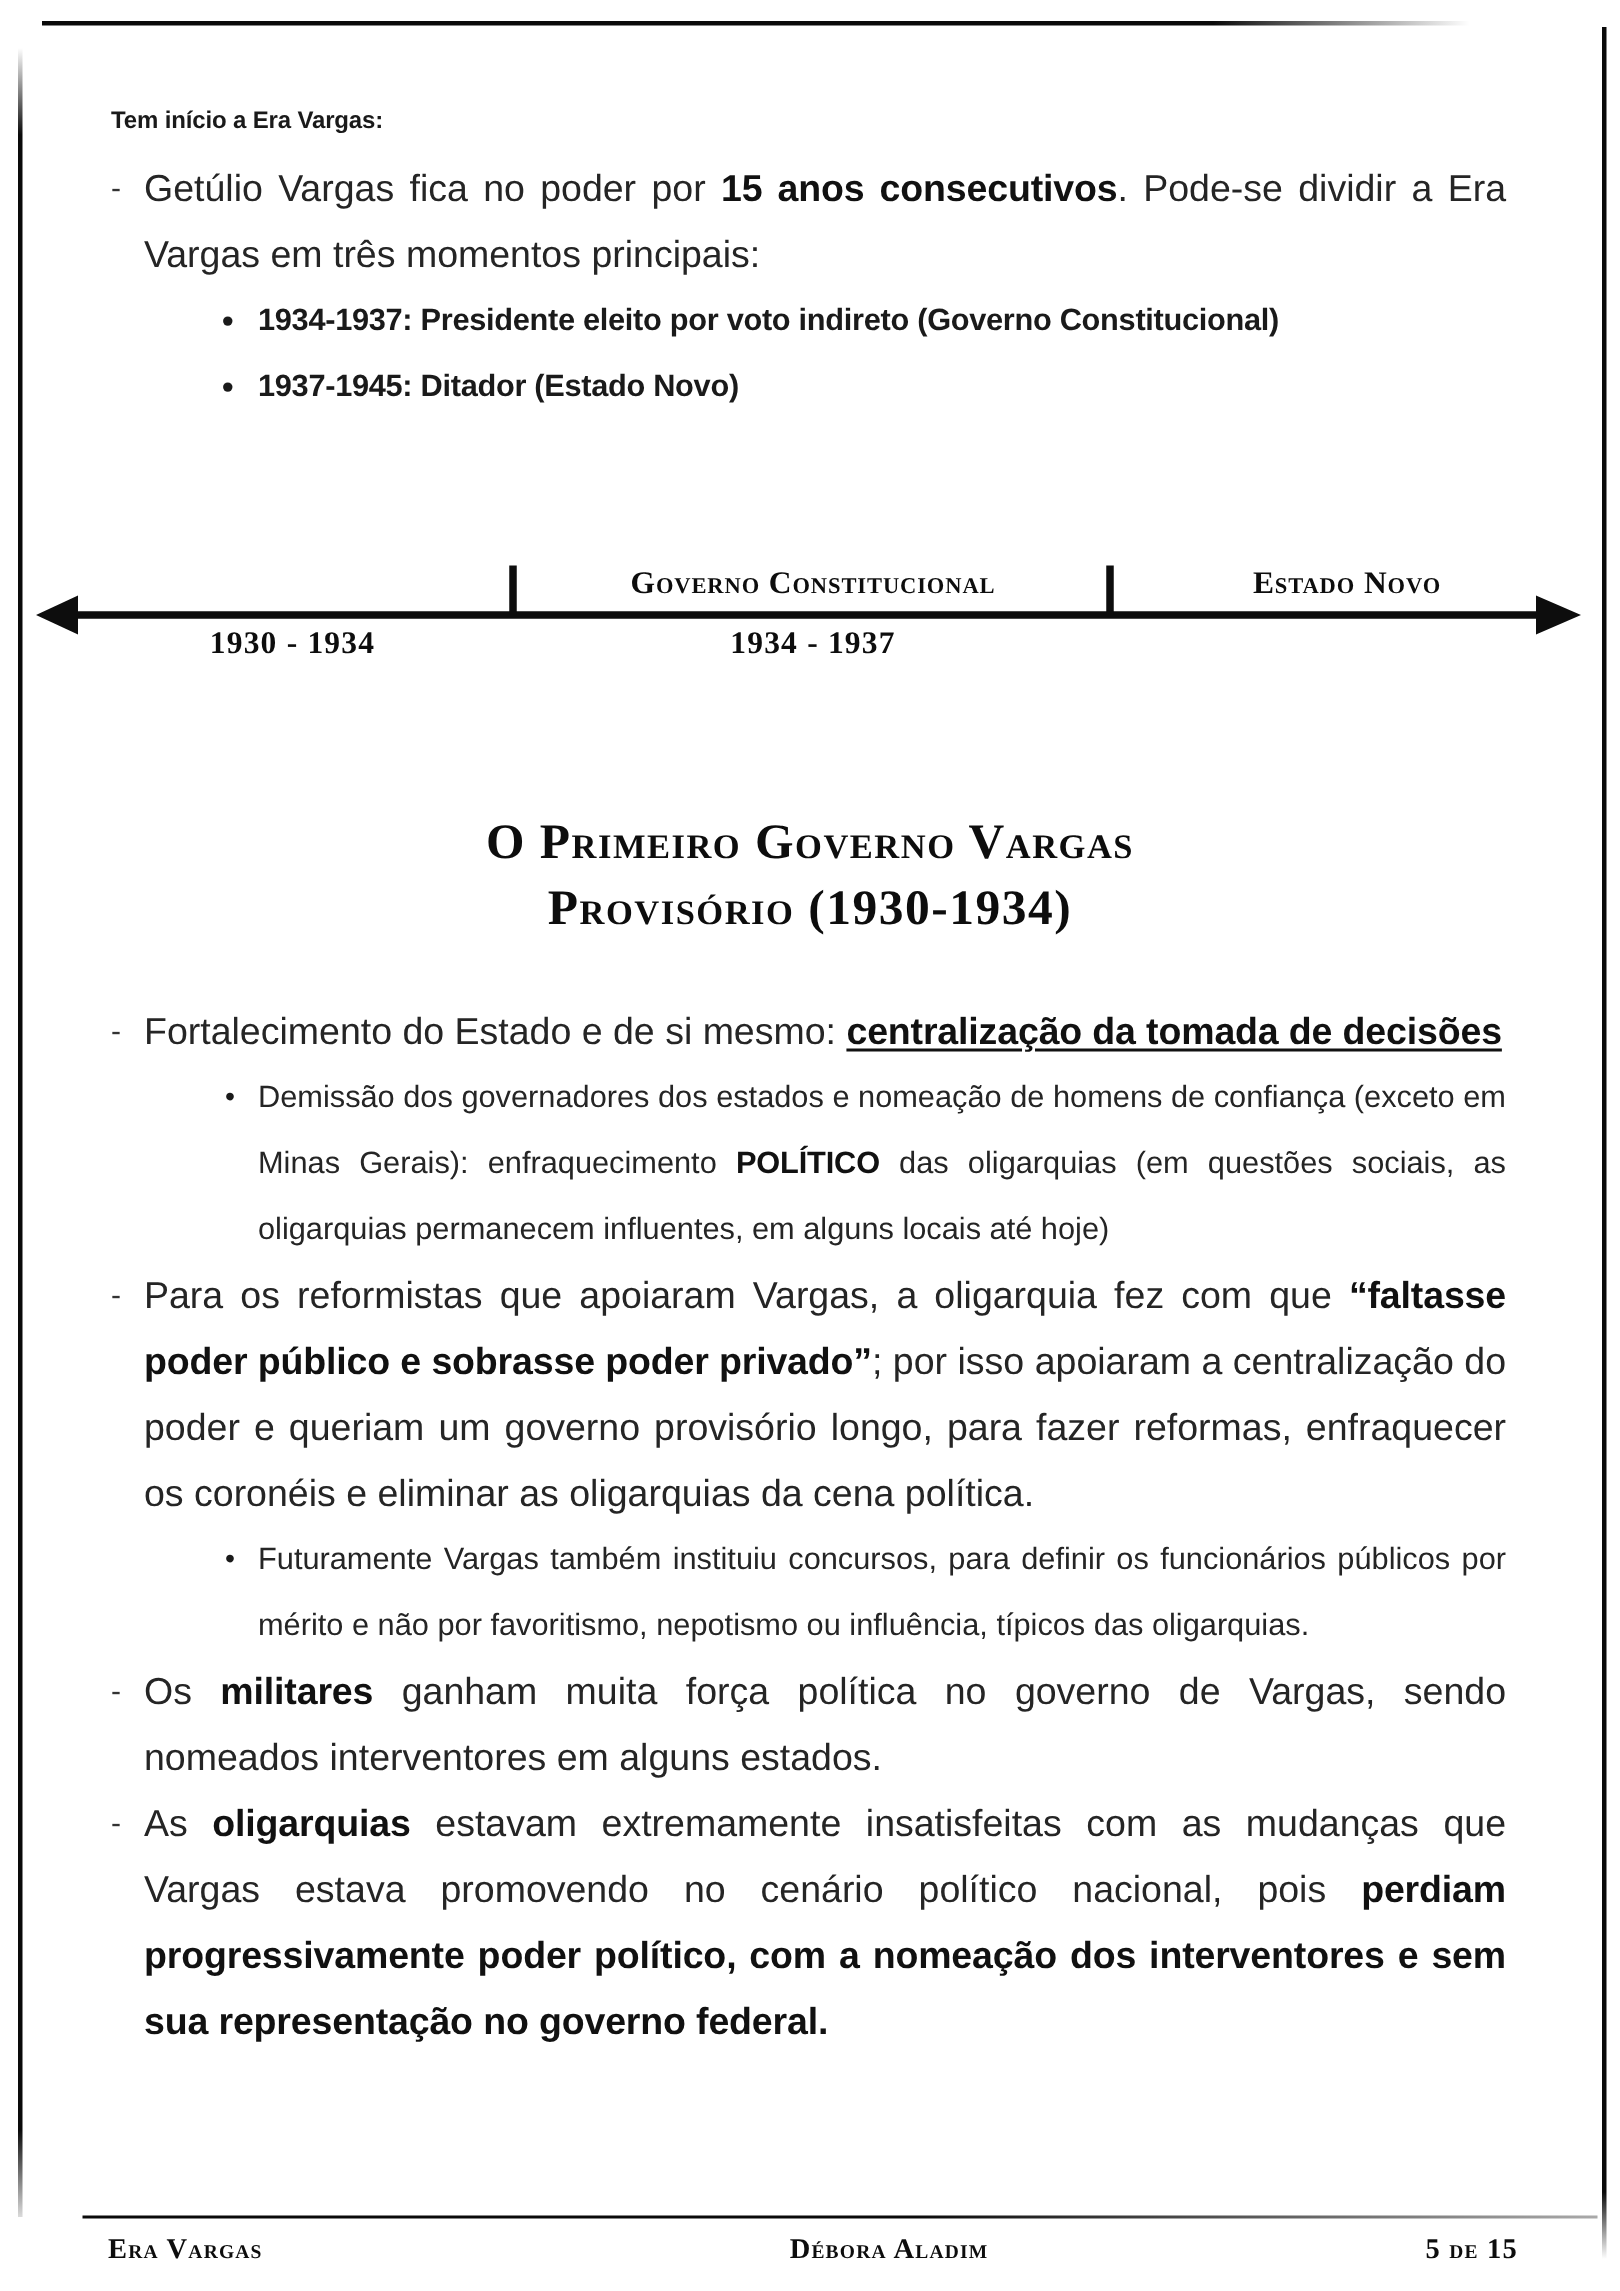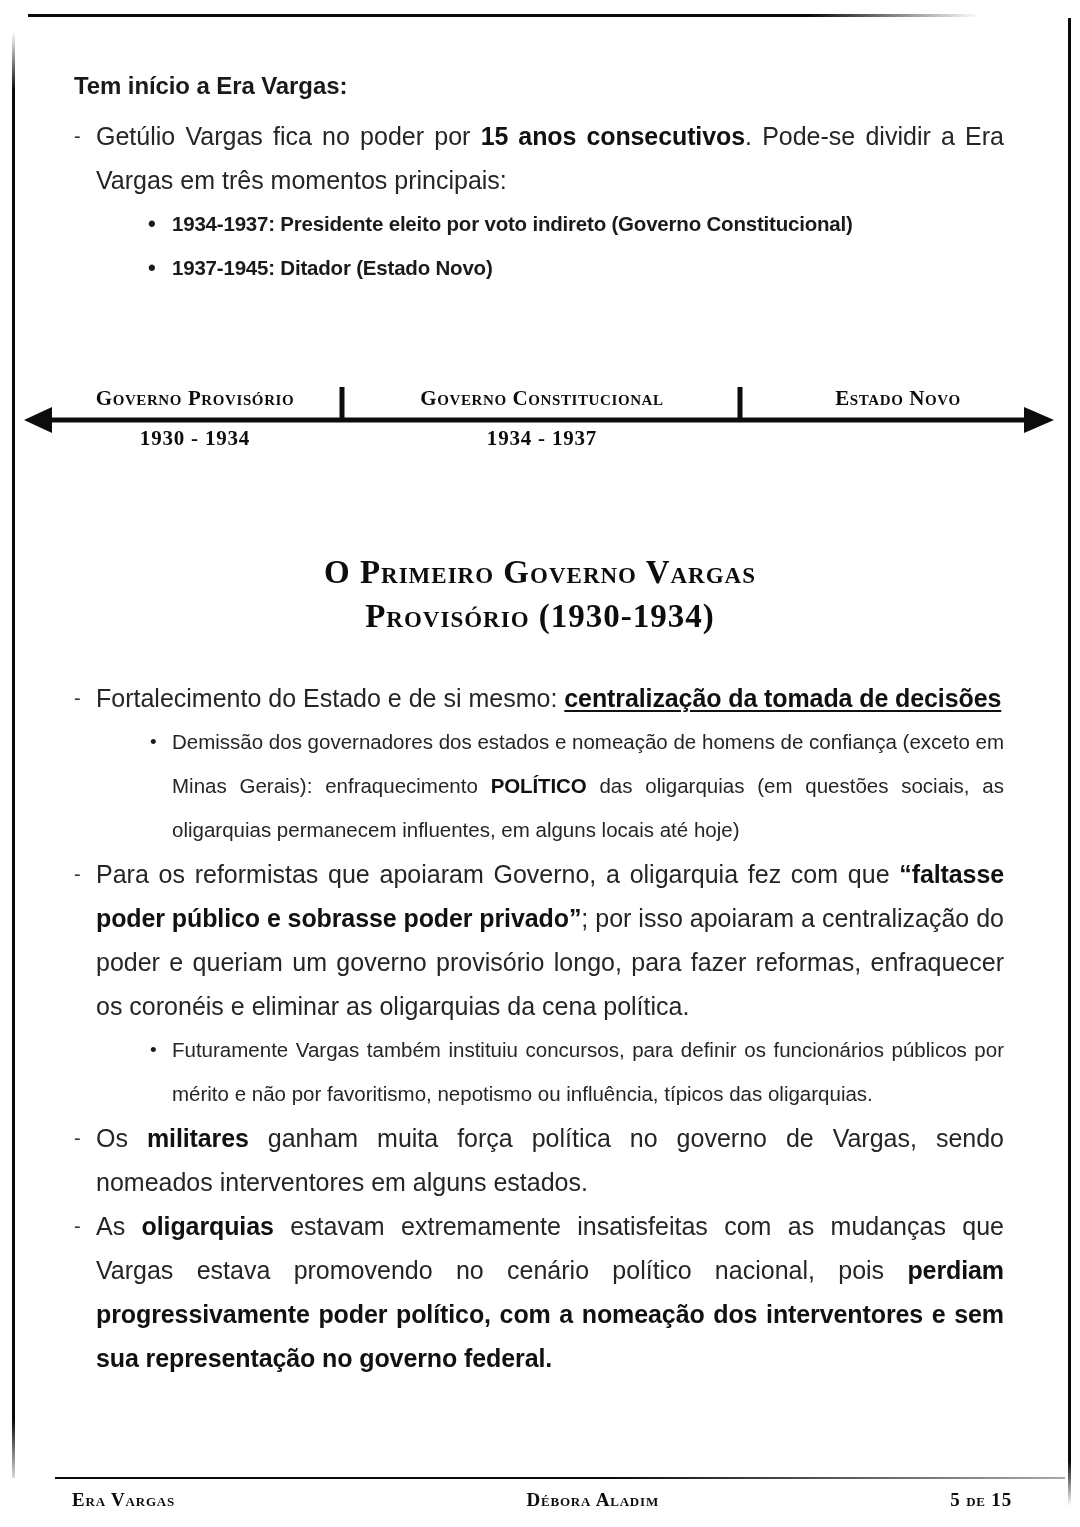--- a/index.html
+++ b/index.html
@@ -48,21 +48,21 @@
     left: 0;
     top: 0;
     width: 1080px;
   }
 
   .sec-intro { margin-top: 72px; }
 
   
   .lead-head {
     margin: 0 0 14px 74px;
-    font-size: 24px;
+    font-size: 16px;
     font-weight: bold;
     letter-spacing: -0.1px;
   }
 
   
   .dash-item {
     position: relative;
     margin: 0 76px 0 74px;
     padding-left: 22px;
     font-size: 25px;
@@ -222,21 +222,20 @@
       <line x1="30" y1="52" x2="1048" y2="52" stroke="#0d0d0d" stroke-width="5"></line>
 
       <polygon points="24,52 52,39 52,65" fill="#0d0d0d"></polygon>
 
       <polygon points="1054,52 1024,39 1024,65" fill="#0d0d0d"></polygon>
 
       <line x1="342" y1="19" x2="342" y2="52" stroke="#0d0d0d" stroke-width="5"></line>
       <line x1="740" y1="19" x2="740" y2="52" stroke="#0d0d0d" stroke-width="5"></line>
     </svg>
 
-    <div class="tl-label" style="left:50px; top:18px; width:290px;">Governo Provisório</div>
     <div class="tl-years" style="left:50px; top:58px; width:290px;">1930 - 1934</div>
 
     <div class="tl-label" style="left:352px; top:18px; width:380px;">Governo Constitucional</div>
     <div class="tl-years" style="left:352px; top:58px; width:380px;">1934 - 1937</div>
 
     <div class="tl-label" style="left:752px; top:18px; width:292px;">Estado Novo</div>
   </div>
 
   <h1 class="sec-title">
     <span>O Primeiro Governo Vargas</span>
@@ -247,21 +246,21 @@
 
     <div class="dash-item">
       <span>Fortalecimento do Estado e de si mesmo: </span><b class="u">centralização da tomada de decisões</b>
     </div>
 
     <div class="bullet-item">
       <span>Demissão dos governadores dos estados e nomeação de homens de confiança (exceto em Minas Gerais): enfraquecimento </span><b>POLÍTICO</b><span> das oligarquias (em questões sociais, as oligarquias permanecem influentes, em alguns locais até hoje)</span>
     </div>
 
     <div class="dash-item">
-      <span>Para os reformistas que apoiaram Governo, a oligarquia fez com que </span><b>“faltasse poder público e sobrasse poder privado”</b><span>; por isso apoiaram a centralização do poder e queriam um governo provisório longo, para fazer reformas, enfraquecer os coronéis e eliminar as oligarquias da cena política.</span>
+      <span>Para os reformistas que apoiaram Vargas, a oligarquia fez com que </span><b>“faltasse poder público e sobrasse poder privado”</b><span>; por isso apoiaram a centralização do poder e queriam um governo provisório longo, para fazer reformas, enfraquecer os coronéis e eliminar as oligarquias da cena política.</span>
     </div>
 
     <div class="bullet-item">
       <span>Futuramente Vargas também instituiu concursos, para definir os funcionários públicos por mérito e não por favoritismo, nepotismo ou influência, típicos das oligarquias.</span>
     </div>
 
     <div class="dash-item">
       <span>Os </span><b>militares</b><span> ganham muita força política no governo de Vargas, sendo nomeados interventores em alguns estados.</span>
     </div>
 

